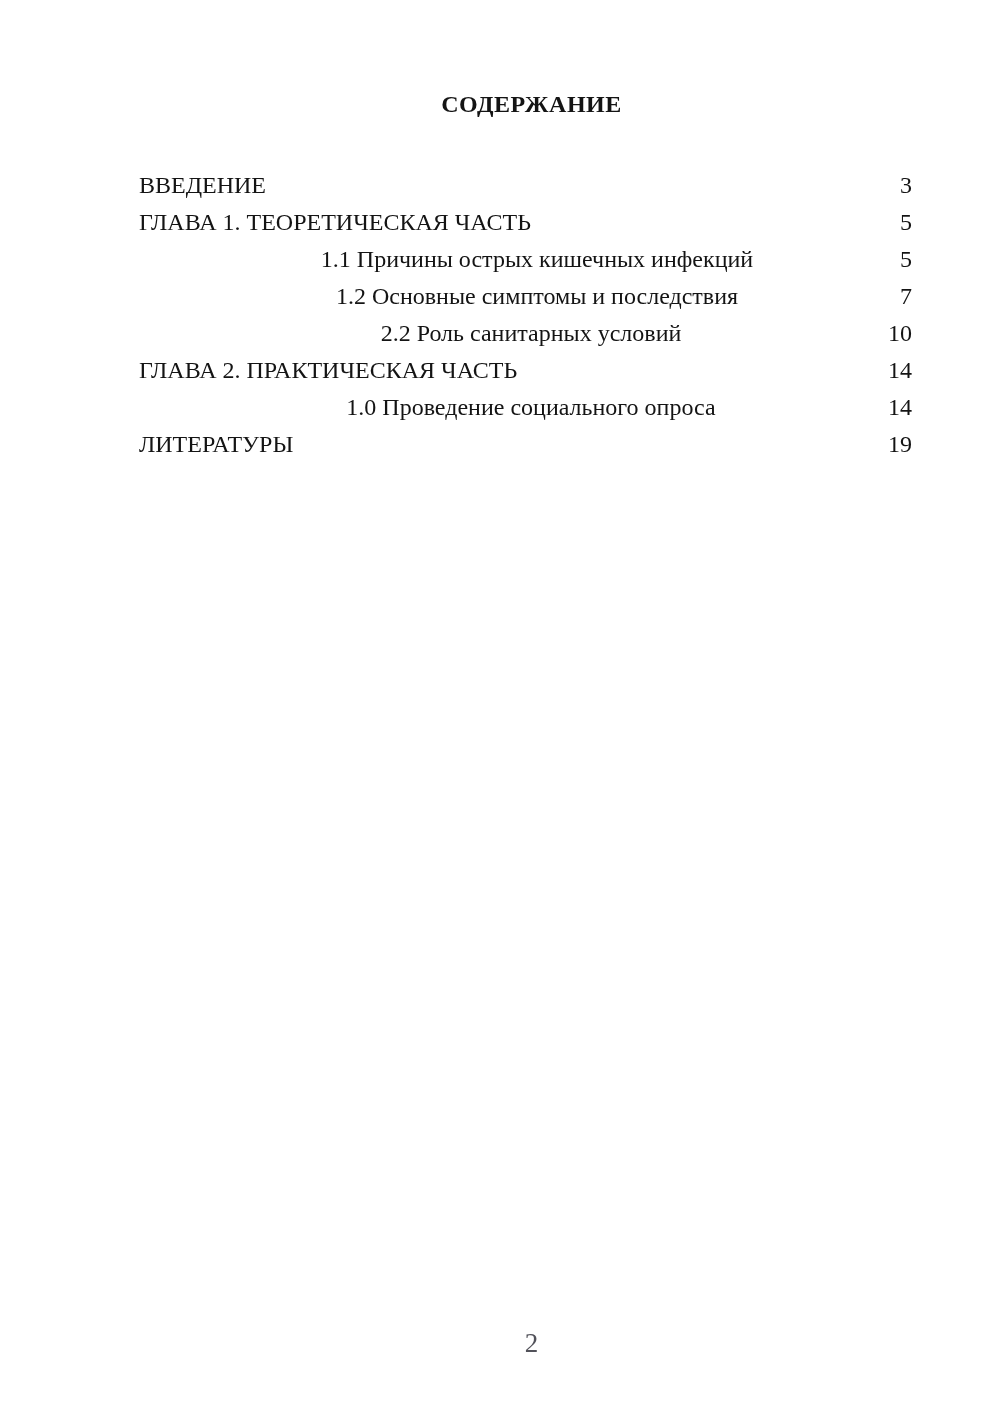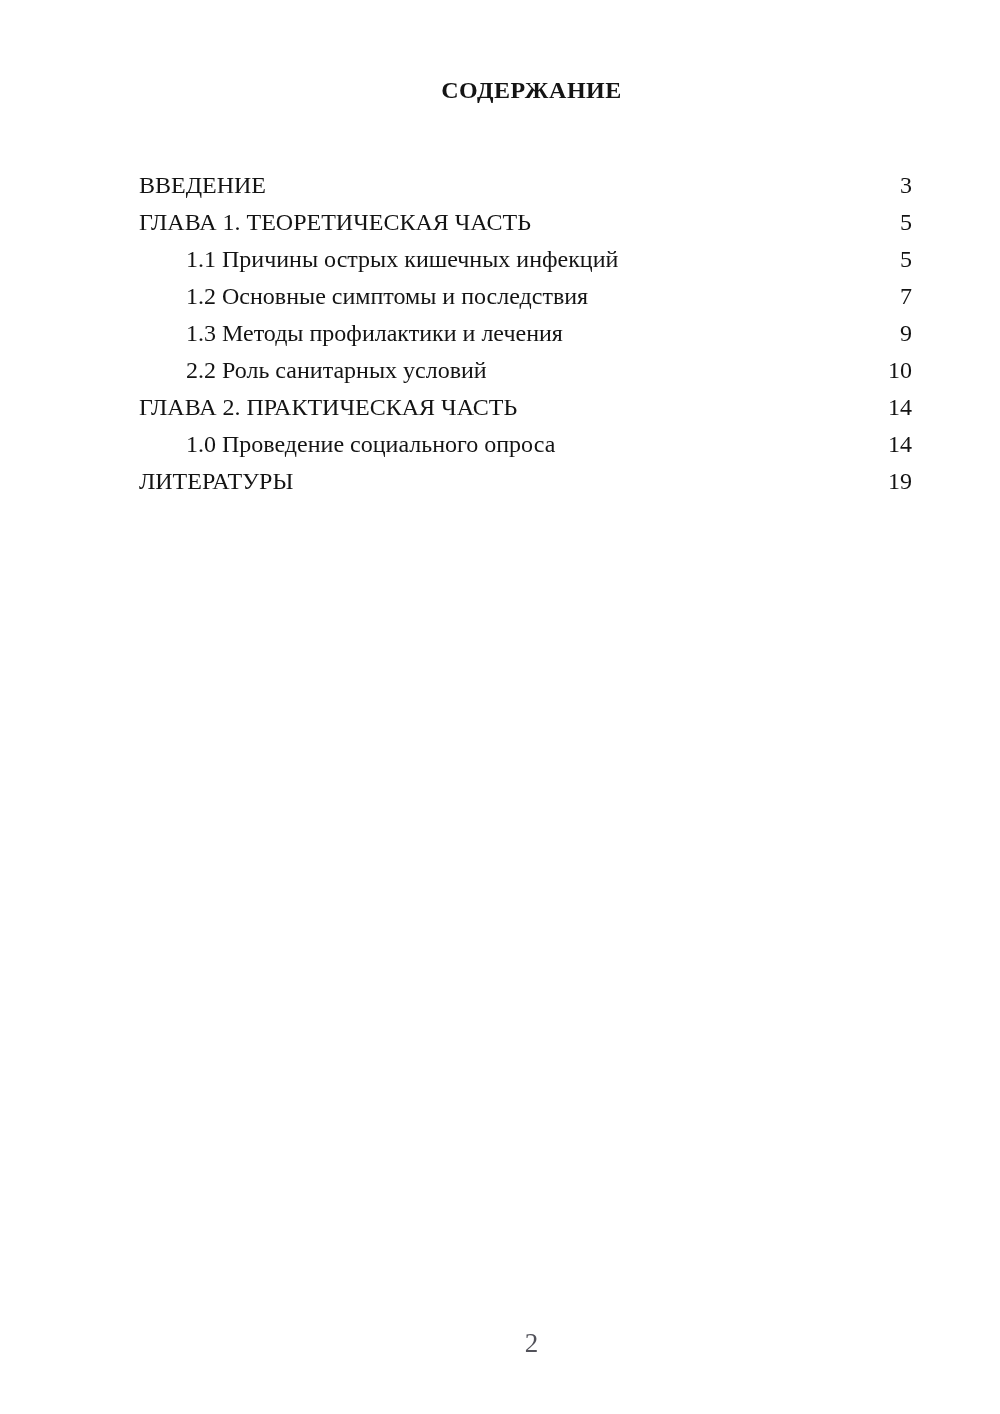--- a/index.html
+++ b/index.html
@@ -11,21 +11,21 @@
     position: relative;
     width: 1000px;
     height: 1414px;
     background: #ffffff;
     font-family: "Liberation Serif", "DejaVu Serif", serif;
     color: #141414;
     overflow: hidden;
   }
   .doc-title {
     position: absolute;
-    top: 77px;
+    top: 91px;
     left: 145px;
     width: 773px;
     text-align: center;
     font-size: 24px;
     font-weight: bold;
     letter-spacing: 0.5px;
     margin: 0;
   }
   .toc {
     position: absolute;
@@ -40,20 +40,21 @@
     line-height: 37px;
     font-size: 24px;
   }
   .toc-row .toc-label {
     flex: 1 1 auto;
     white-space: nowrap;
     overflow: hidden;
   }
   .toc-row.level-1 .toc-label {
     padding-left: 47px;
+    text-align: center;
   }
   .toc-row .toc-page {
     flex: 0 0 auto;
     text-align: right;
     padding-left: 12px;
   }
   .footer-page-number {
     position: absolute;
     top: 1328px;
     left: 145px;
@@ -81,24 +82,20 @@
   </div>
       <div class="toc-row level-1">
     <span class="toc-label">1.1 Причины острых кишечных инфекций</span>
     <span class="toc-page">5</span>
   </div>
       <div class="toc-row level-1">
     <span class="toc-label">1.2 Основные симптомы и последствия</span>
     <span class="toc-page">7</span>
   </div>
       <div class="toc-row level-1">
-    <span class="toc-label">1.3 Методы профилактики и лечения</span>
-    <span class="toc-page">9</span>
-  </div>
-      <div class="toc-row level-1">
     <span class="toc-label">2.2 Роль санитарных условий</span>
     <span class="toc-page">10</span>
   </div>
       <div class="toc-row level-0">
     <span class="toc-label">ГЛАВА 2. ПРАКТИЧЕСКАЯ ЧАСТЬ</span>
     <span class="toc-page">14</span>
   </div>
       <div class="toc-row level-1">
     <span class="toc-label">1.0 Проведение социального опроса</span>
     <span class="toc-page">14</span>

